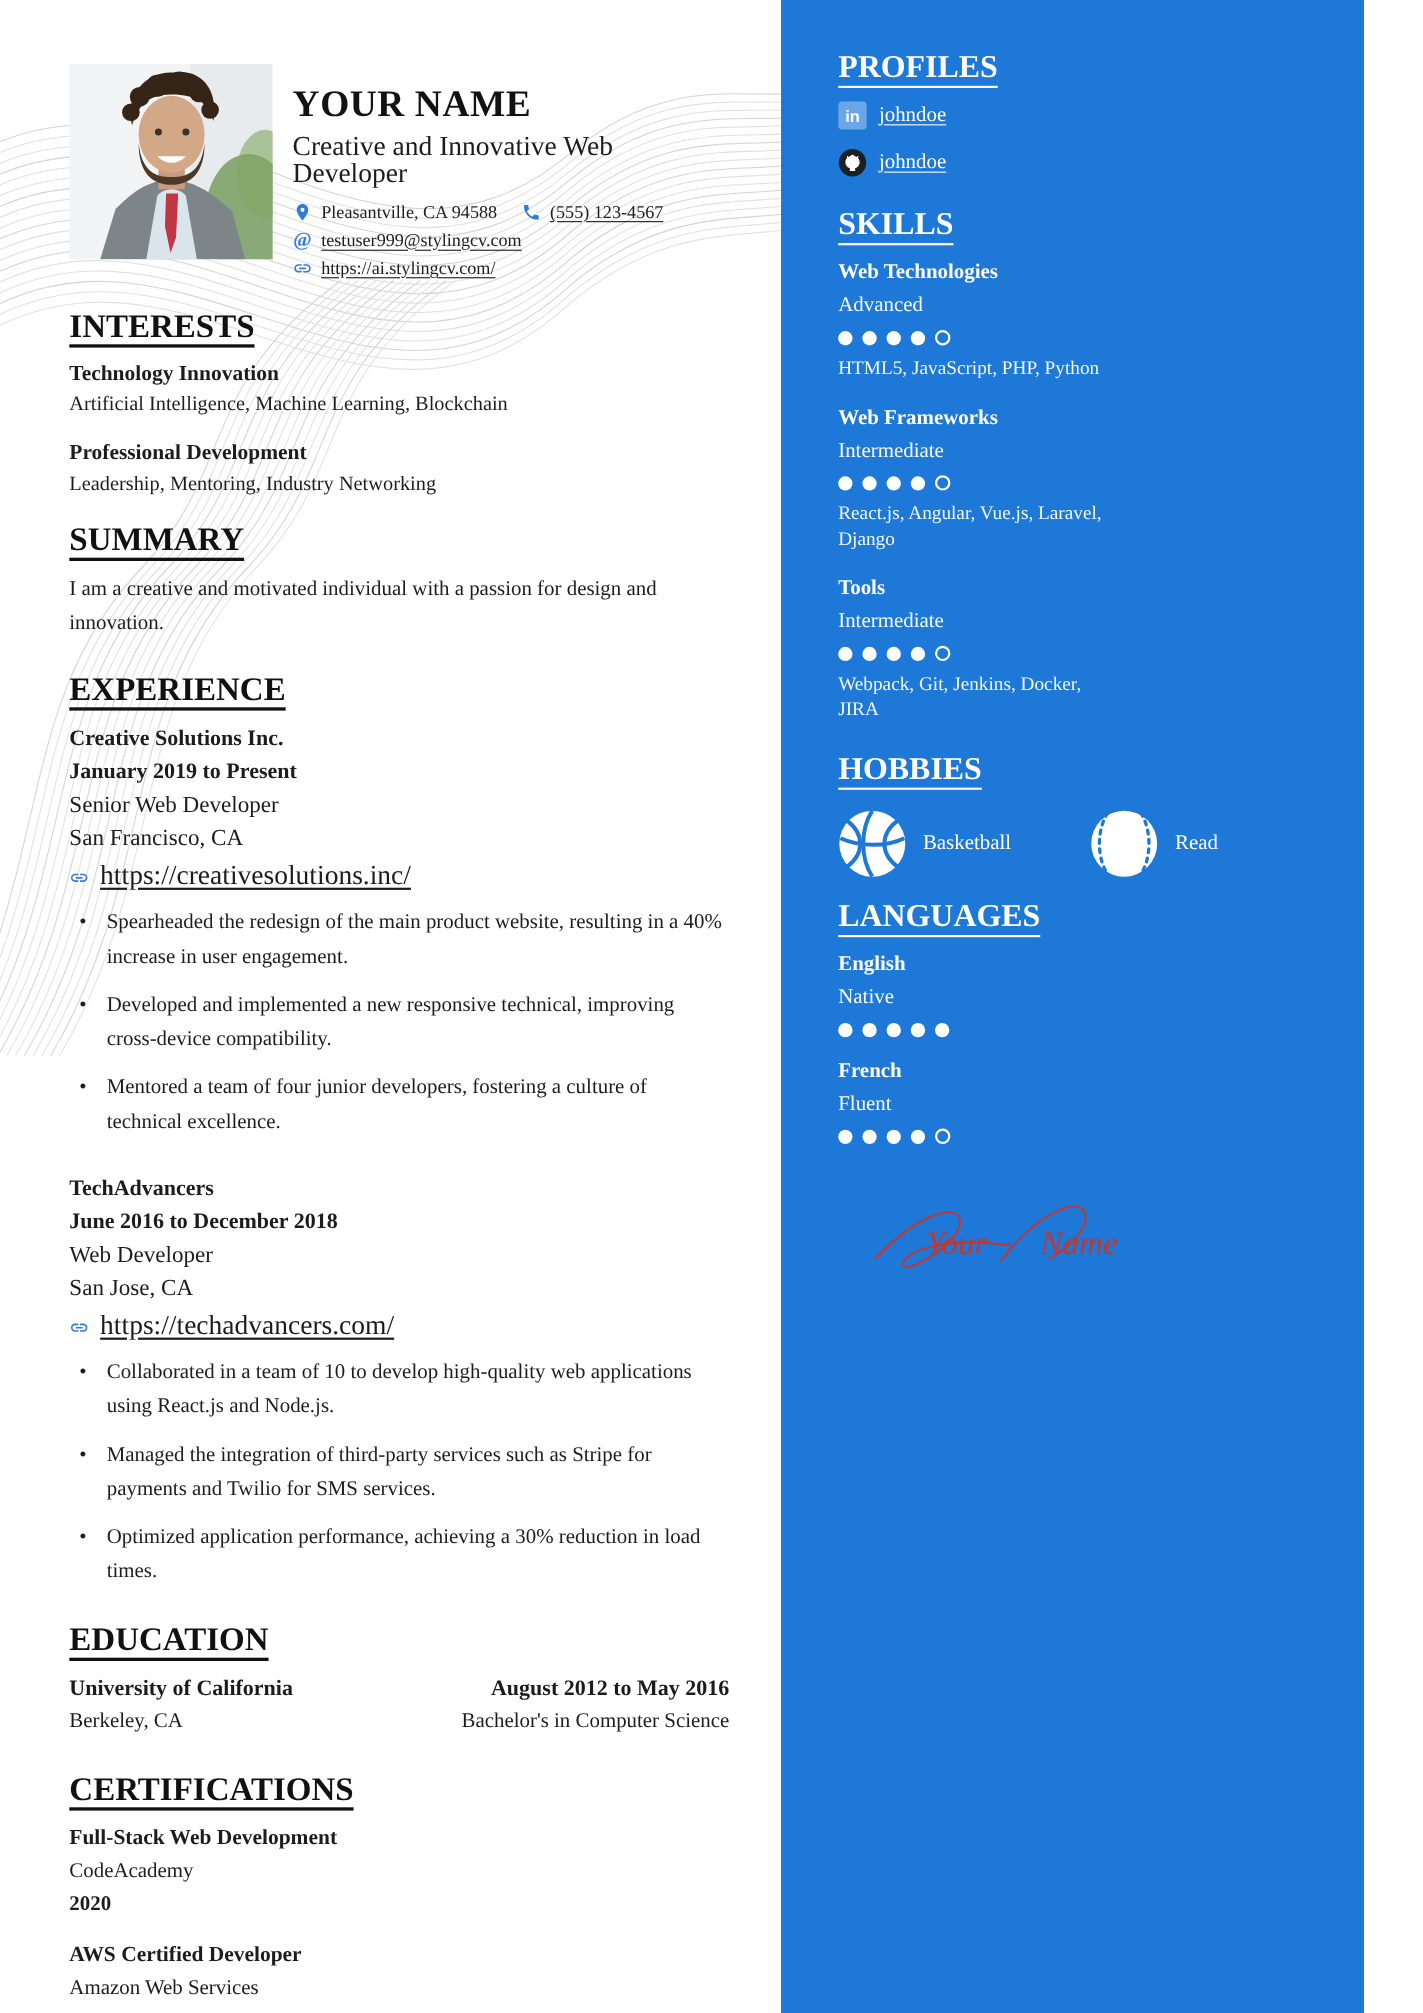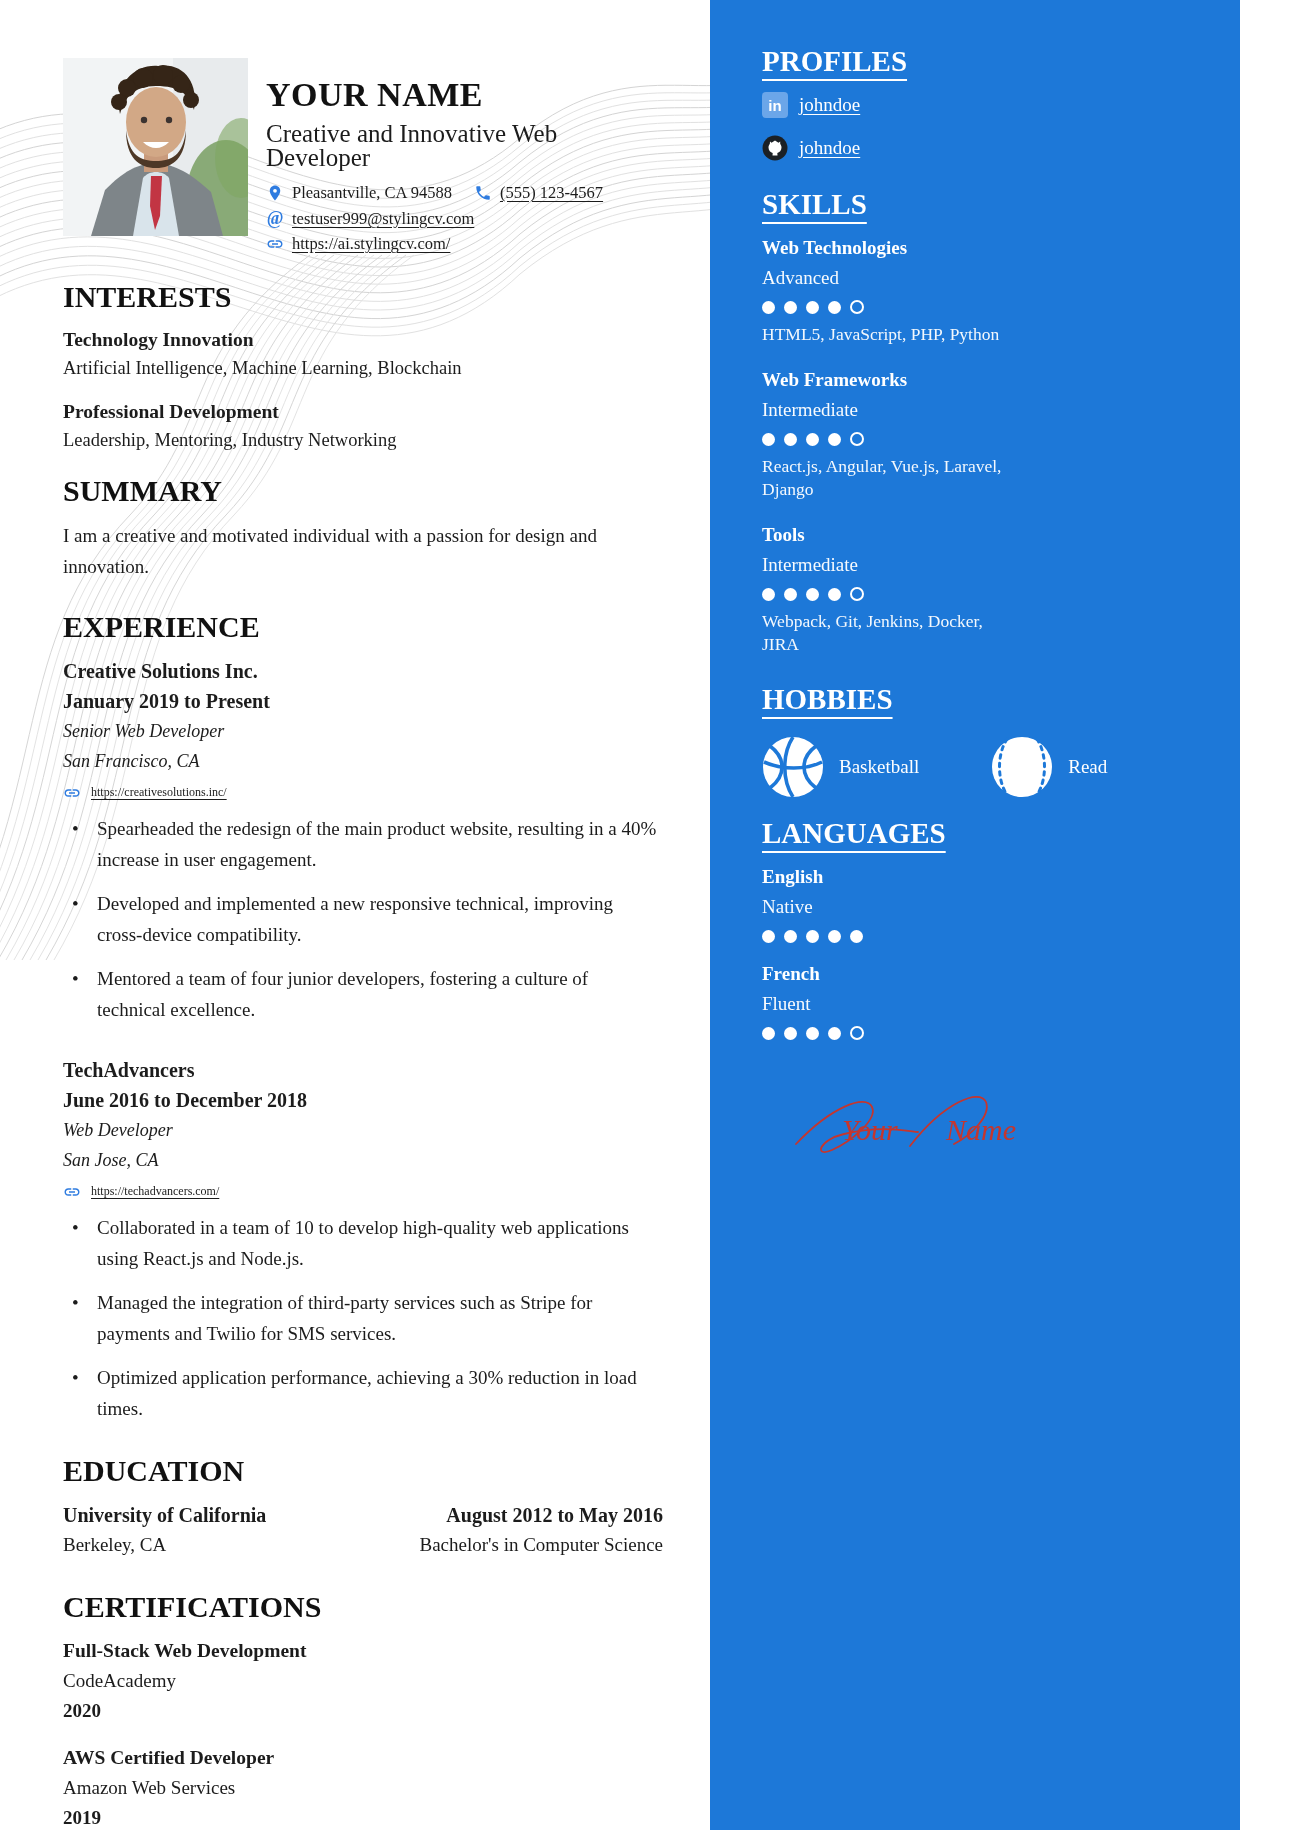--- a/index.html
+++ b/index.html
@@ -15,30 +15,30 @@
   .name{font-size:34px;font-weight:700;letter-spacing:.5px;color:#121212;line-height:38px;}
   .job-title{font-size:25px;margin-top:8px;line-height:24px;}
   .contact{margin-top:13px;font-size:16.5px;}
   .contact-row{display:flex;align-items:center;gap:8px;margin-top:5px;}
   .contact-row .pair{display:flex;align-items:center;gap:8px;margin-right:14px;}
   .cicon{width:18px;height:18px;flex:0 0 auto;display:inline-flex;}
   .cicon svg{width:18px;height:18px;fill:#2f7ce0;}
   .at{color:#2f7ce0;font-weight:700;font-size:18px;width:18px;text-align:center;}
   .u{text-decoration:underline;text-underline-offset:3px;}
   h2.lh{font-size:30px;font-weight:700;color:#111;margin:26px 0 12px 0;line-height:34px;
-        text-underline-offset:7px;text-decoration-thickness:2.5px;}
+        text-decoration:underline;text-underline-offset:7px;text-decoration-thickness:2.5px;}
   .interest-item{margin-bottom:16px;}
   .interest-title{font-size:19.5px;font-weight:700;line-height:27px;}
   .interest-detail{font-size:18.5px;line-height:27px;margin-top:2px;}
   .summary-text{font-size:19px;line-height:31px;margin:0;width:590px;}
   .job{margin-top:6px;margin-bottom:30px;}
   .job-line{display:flex;justify-content:space-between;align-items:baseline;line-height:30px;flex-direction:column;}
   .job-company,.job-dates{font-size:20px;font-weight:700;}
-  .job-role,.job-loc{font-size:18px;font-style:italic;}
-  .job-link{display:flex;align-items:center;gap:10px;margin:7px 0 12px 0;font-size:12px;}
+  .job-role,.job-loc{font-size:21px;}
+  .job-link{display:flex;align-items:center;gap:10px;margin:7px 0 12px 0;font-size:25px;}
   .job-link .cicon svg{width:20px;height:20px;}
   ul.bullets{margin:0;padding:0;list-style:none;}
   ul.bullets li{position:relative;padding-left:34px;font-size:19px;line-height:31px;
                 margin-bottom:13px;width:560px;}
   ul.bullets li::before{content:"•";position:absolute;left:9px;top:0;font-size:19px;}
   .edu-row{display:flex;justify-content:space-between;line-height:30px;}
   .edu-school,.edu-dates{font-size:20px;font-weight:700;}
   .edu-loc,.edu-degree{font-size:19px;}
   .cert-item{margin-bottom:17px;}
   .cert-name{font-size:19.5px;font-weight:700;line-height:30px;}

